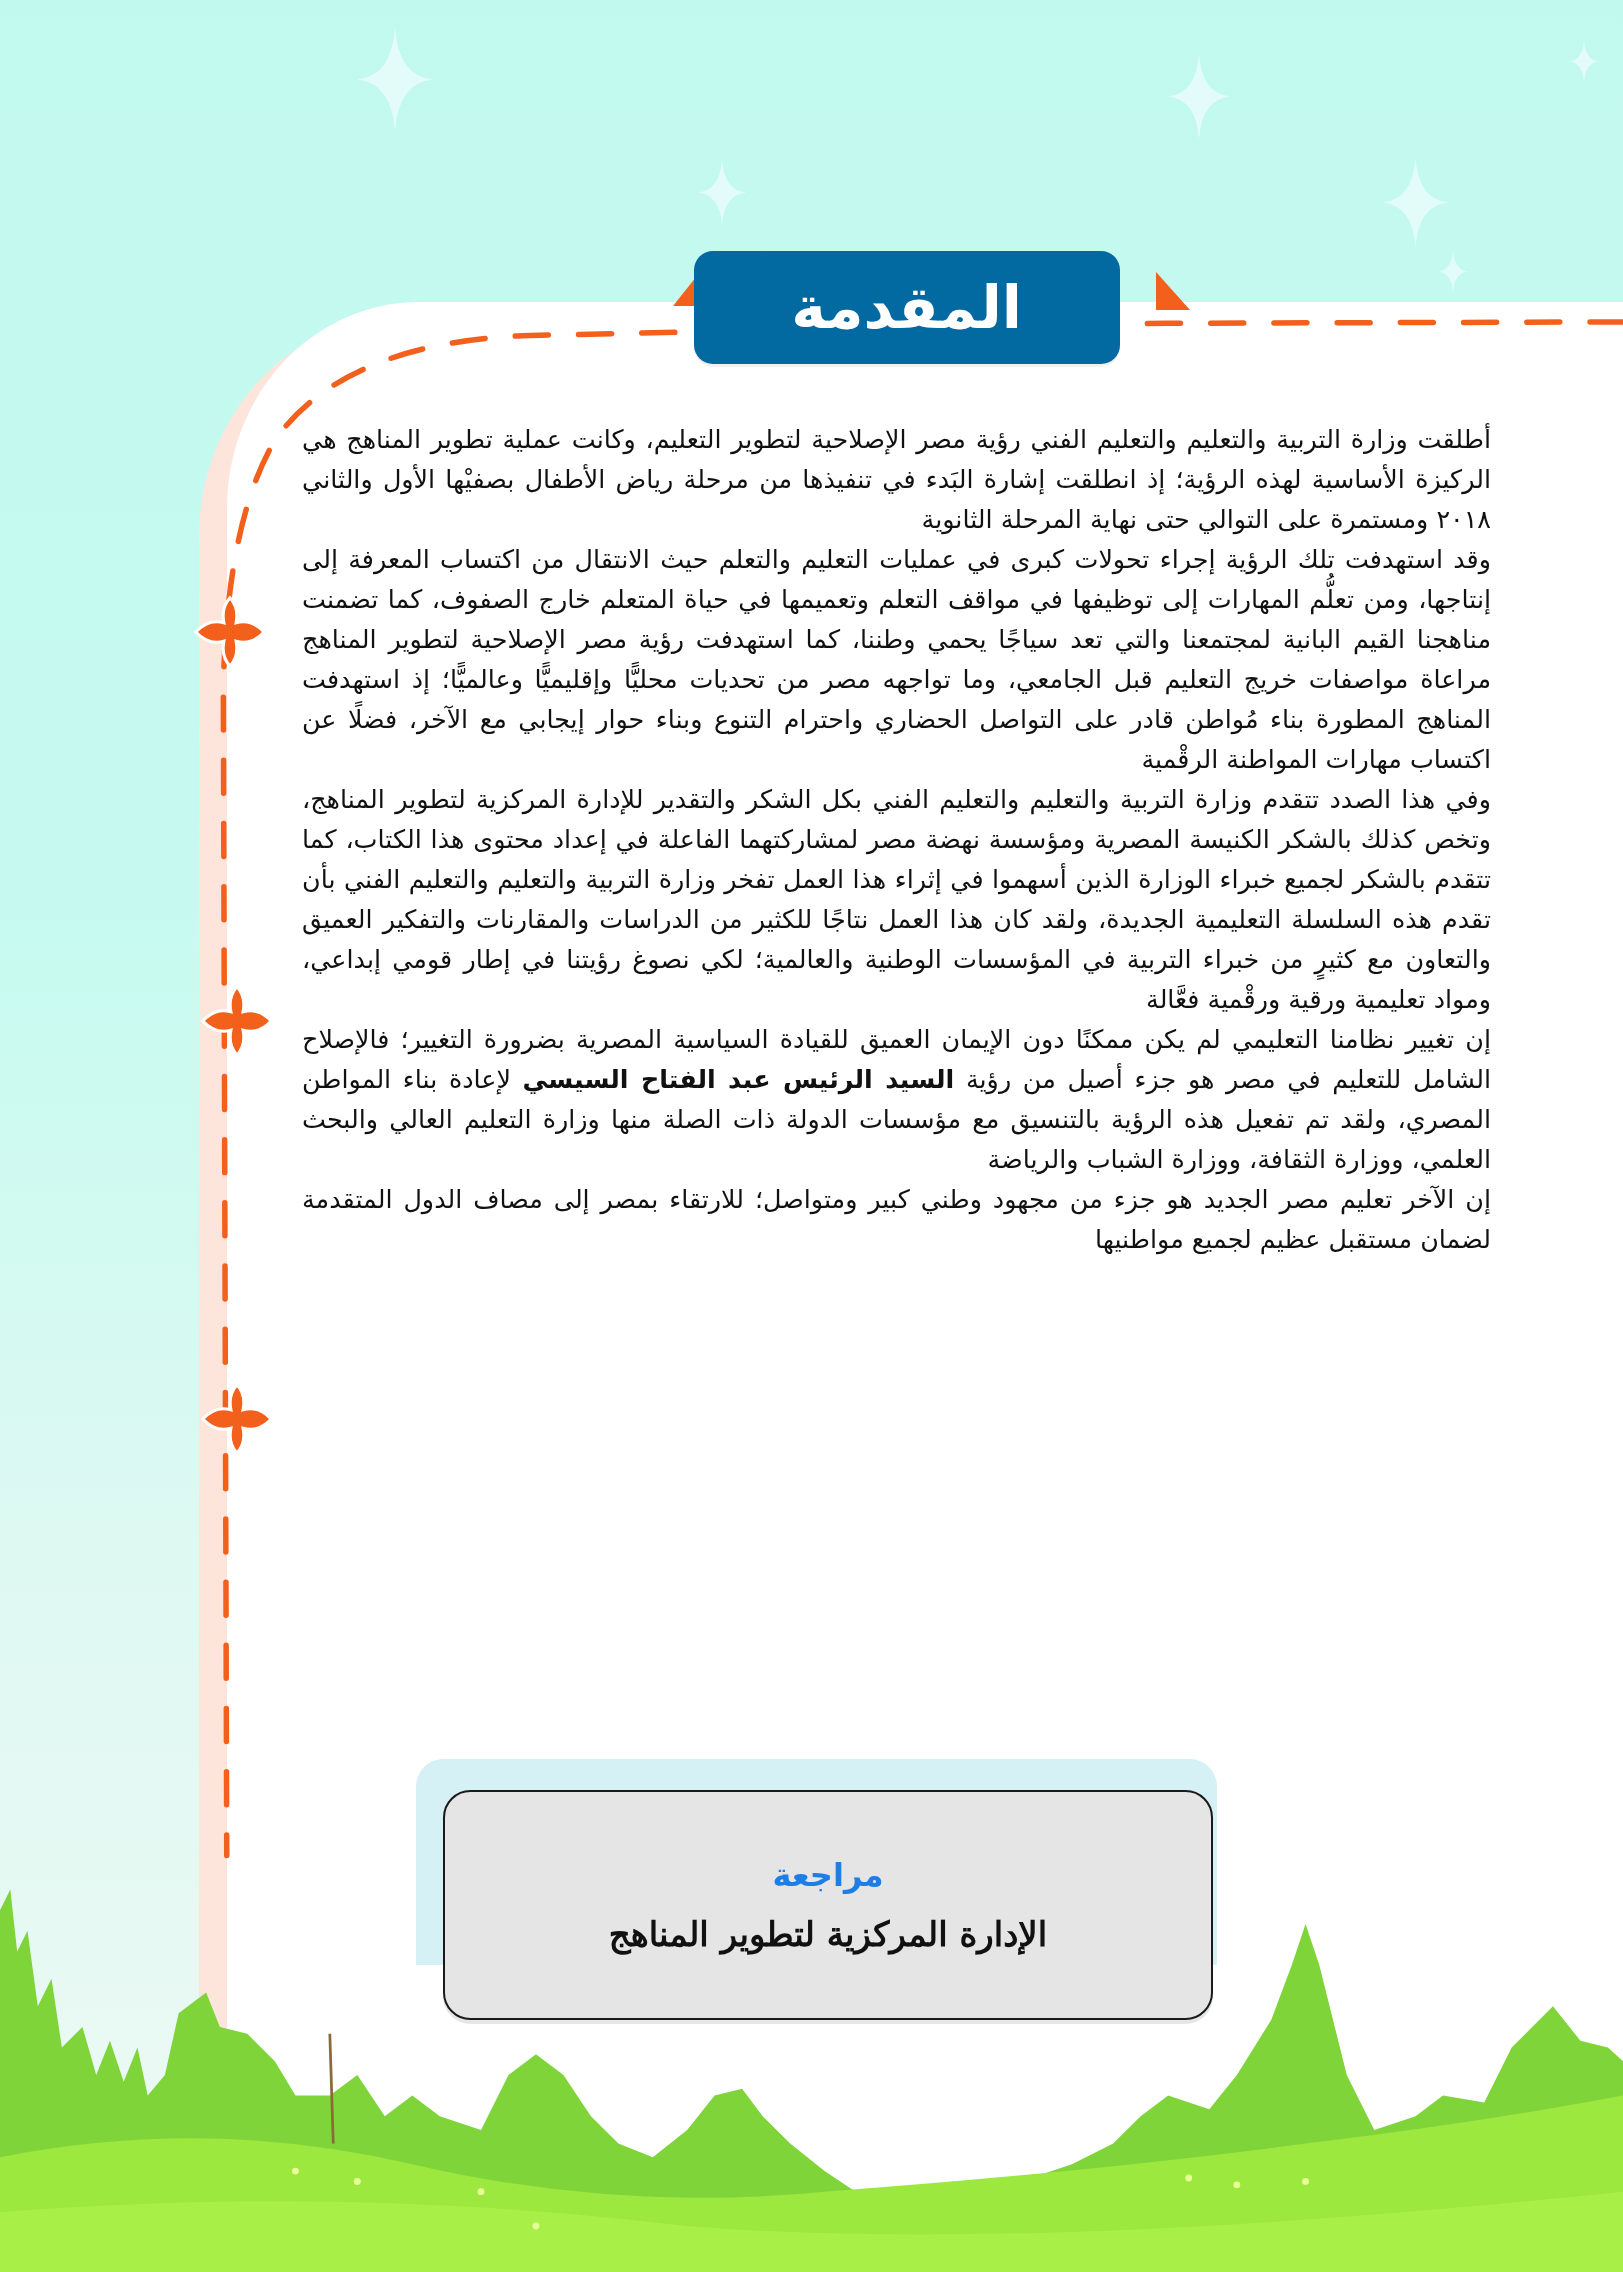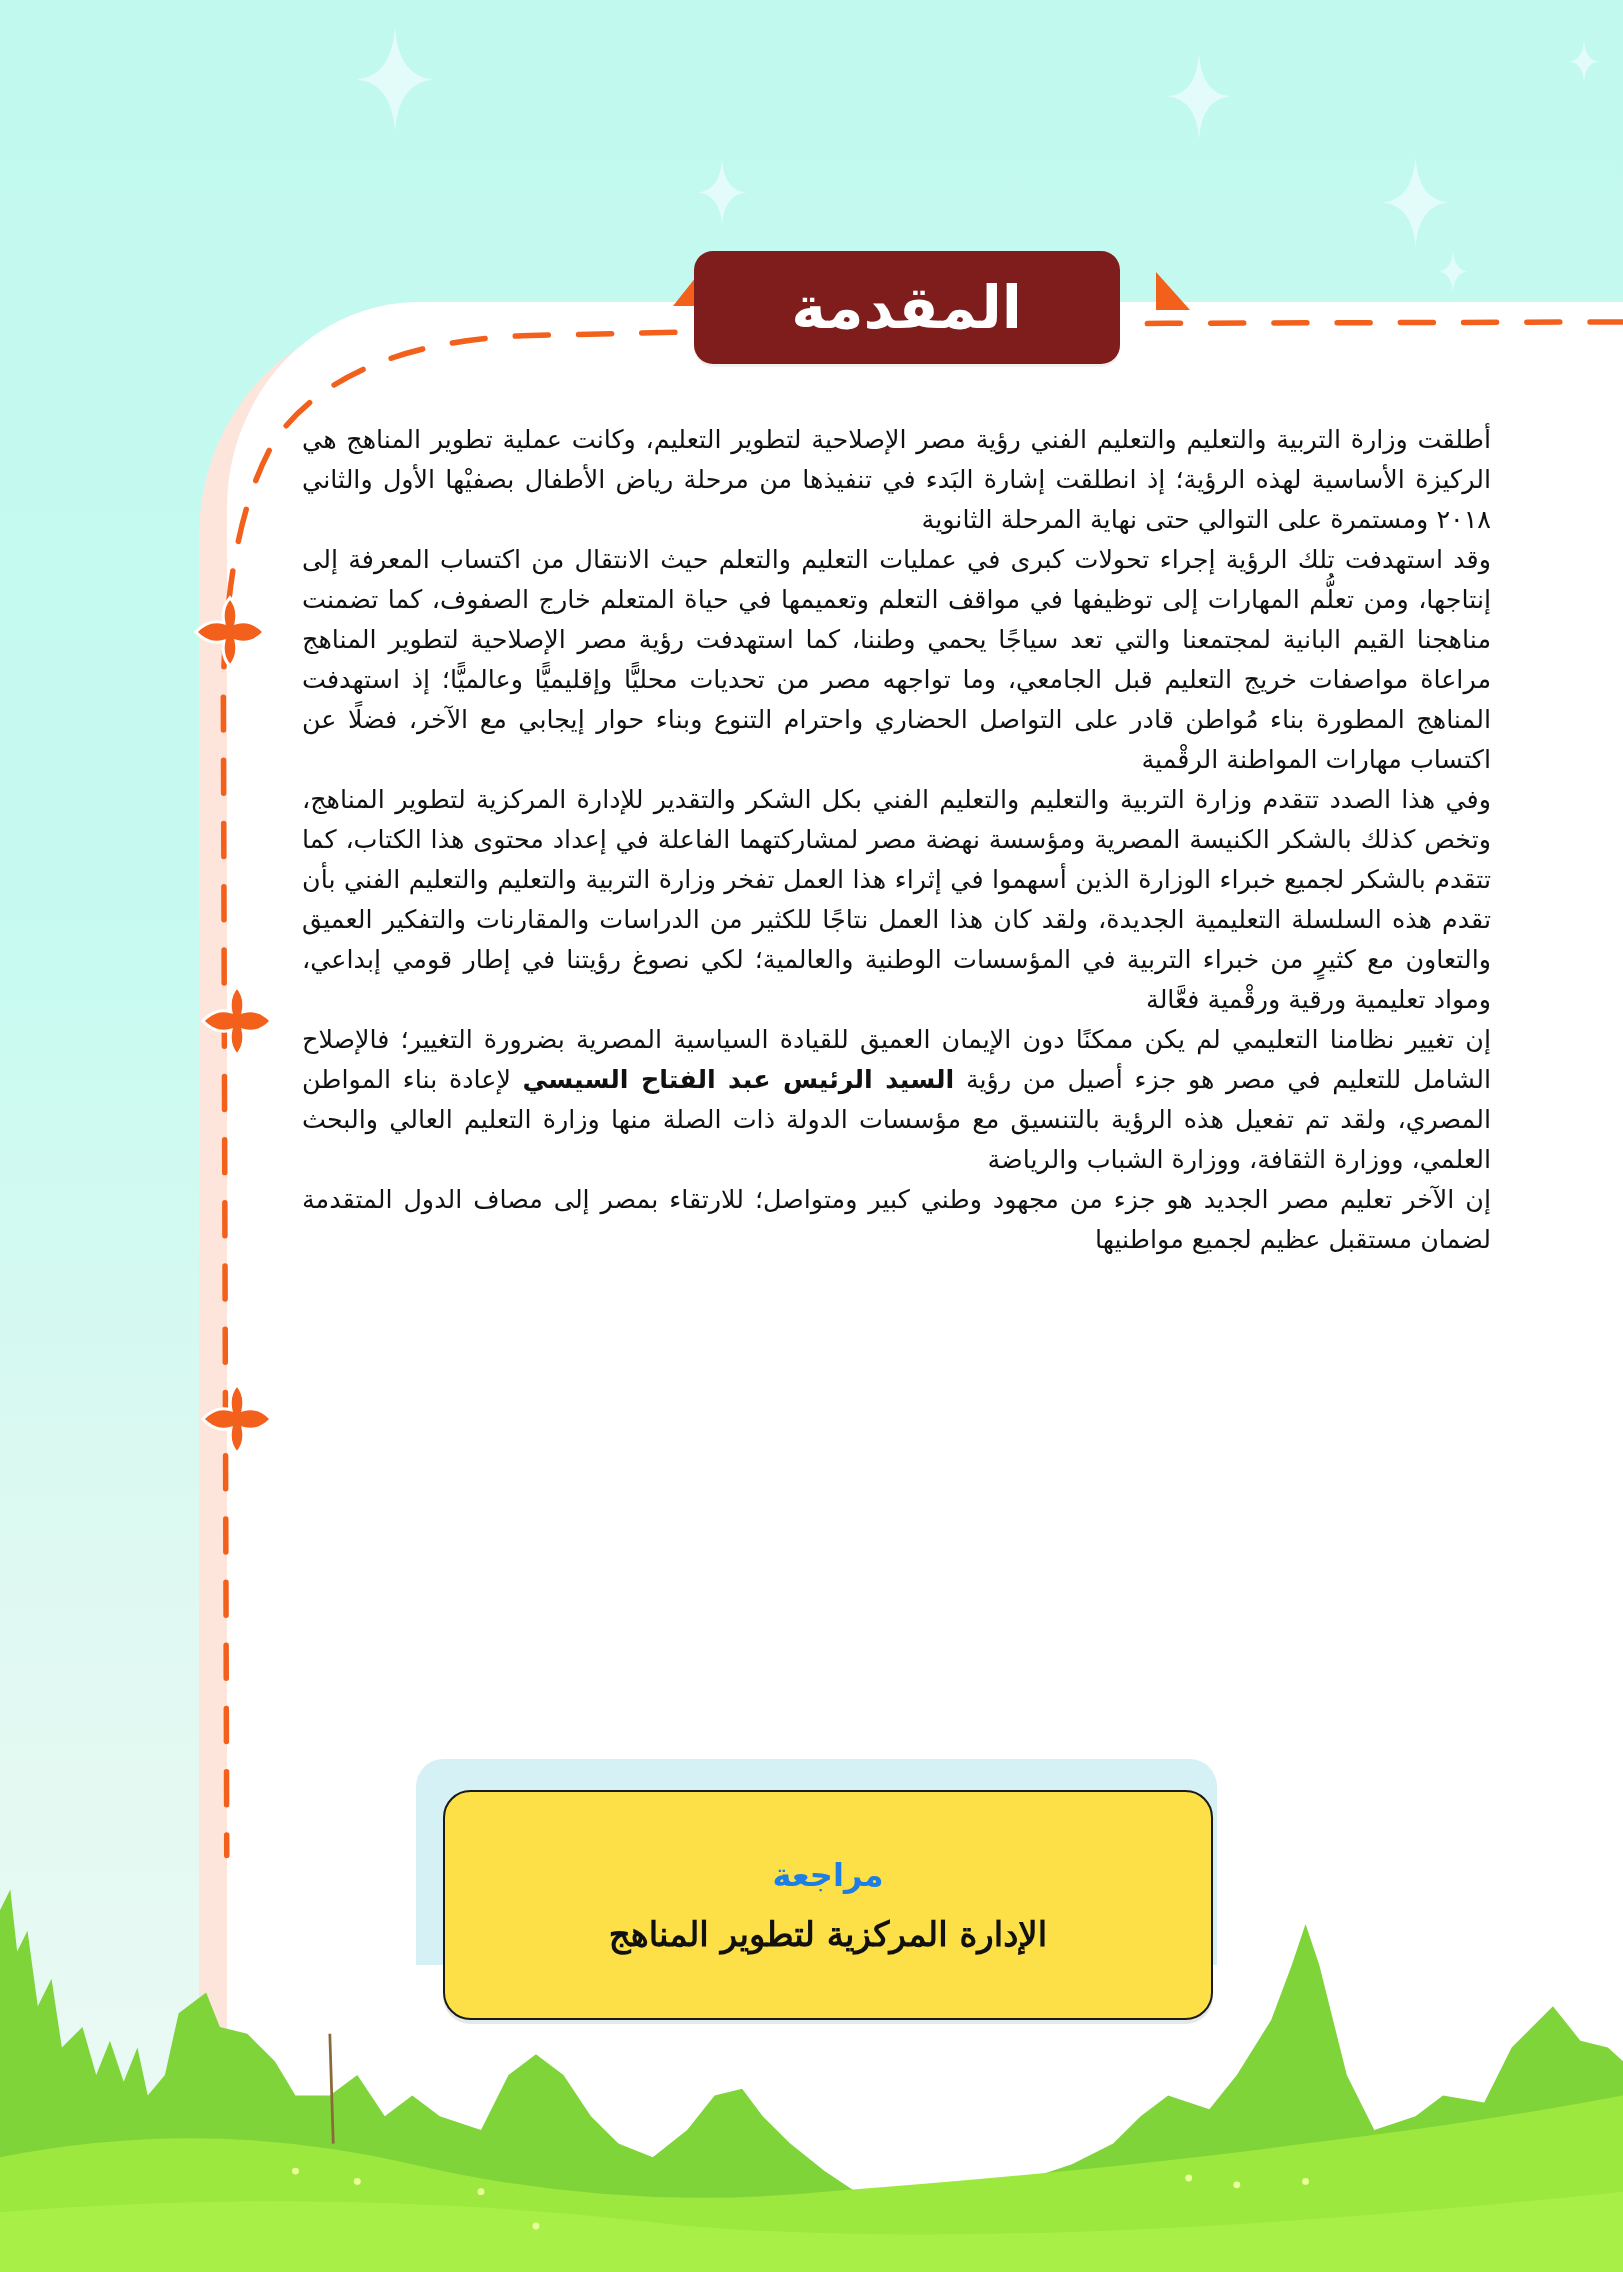--- a/index.html
+++ b/index.html
@@ -23,21 +23,21 @@
     }
     .dash-svg { position: absolute; left: 0; top: 0; width: 1623px; height: 2273px; pointer-events: none; }
 
     
     .banner-wrap { position: absolute; left: 680px; top: 251px; width: 495px; height: 117px; }
     .banner-ribbon-l, .banner-ribbon-r { position: absolute; top: 20.6px; width: 0; height: 0; }
     .banner-ribbon-l { left: -6.9px; border-right: 27.5px solid #f2601c; border-top: 34px solid transparent; border-bottom: 0 solid transparent; }
     .banner-ribbon-r { right: -15px; border-left: 34px solid #f2601c; border-top: 38px solid transparent; }
     .banner {
       position: absolute; left: 13.7px; top: 0; width: 426px; height: 113px;
-      background: #7f1d1d; border-radius: 19px;
+      background: #0369a1; border-radius: 19px;
       display: flex; align-items: center; justify-content: center;
       box-shadow: 0 2.7px 0 rgba(0,0,0,0.06);
     }
     .banner-title { color: #fff; font-family: "DejaVu Sans", sans-serif; font-weight: bold; font-size: 59px; }
 
     
     .content {
       position: absolute; left: 302px; top: 419px; width: 1189px;
       direction: rtl; text-align: justify; text-align-last: right;
       font-family: "DejaVu Sans", sans-serif; font-size: 25.4px; line-height: 40px; color: #111;
@@ -48,21 +48,21 @@
     .flower { position: absolute; width: 76px; height: 76px; }
     .flower svg { width: 100%; height: 100%; }
 
     
     .review-tab {
       position: absolute; left: 416px; top: 1759px; width: 801px; height: 206px;
       background: #d6f1f5; border-radius: 27.5px 27.5px 0 0;
     }
     .review-box {
       position: absolute; left: 443px; top: 1790px; width: 770px; height: 230px;
-      background: #fde047; border: 2.1px solid #1a1a1a; border-radius: 27.5px;
+      background: #e5e5e5; border: 2.1px solid #1a1a1a; border-radius: 27.5px;
       box-shadow: 0 4.1px 0 #e4e8ea;
       display: flex; flex-direction: column; align-items: center; justify-content: center; gap: 20.6px;
       direction: rtl;
     }
     .review-label { color: #1d7ee6; font-weight: bold; font-size: 32px; font-family: "DejaVu Sans", sans-serif; }
     .review-dept { color: #111; font-weight: bold; font-size: 34px; font-family: "DejaVu Serif", serif; text-align: center; }
 
     
     .landscape { position: absolute; left: 0; top: 1869px; width: 1623px; height: 403px; }
     .landscape svg { width: 100%; height: 100%; display: block; }

